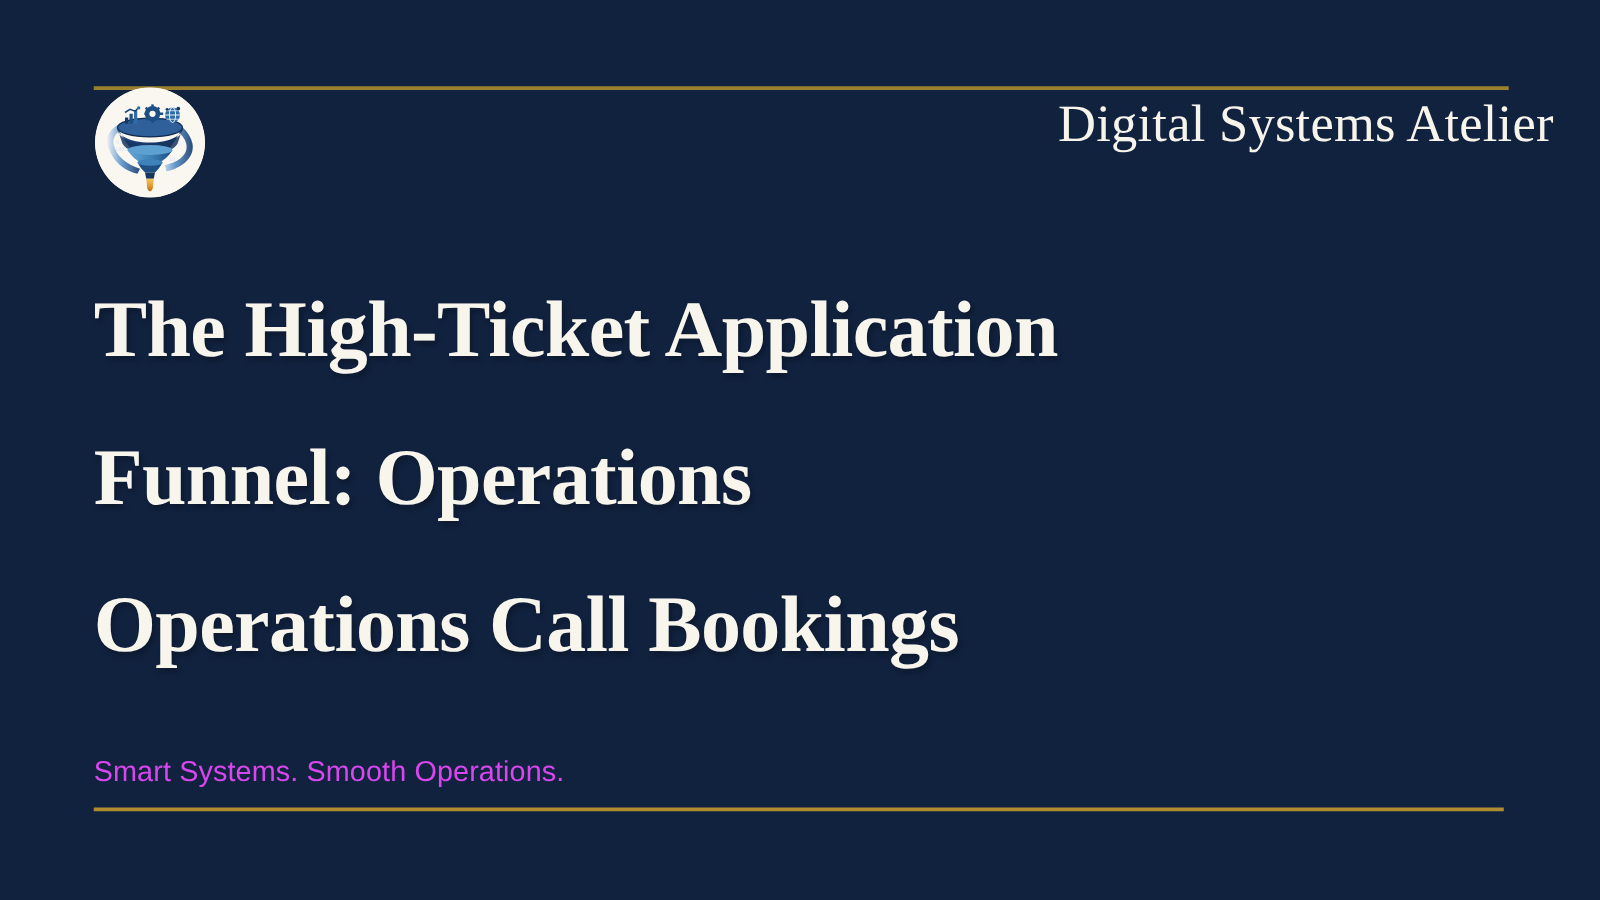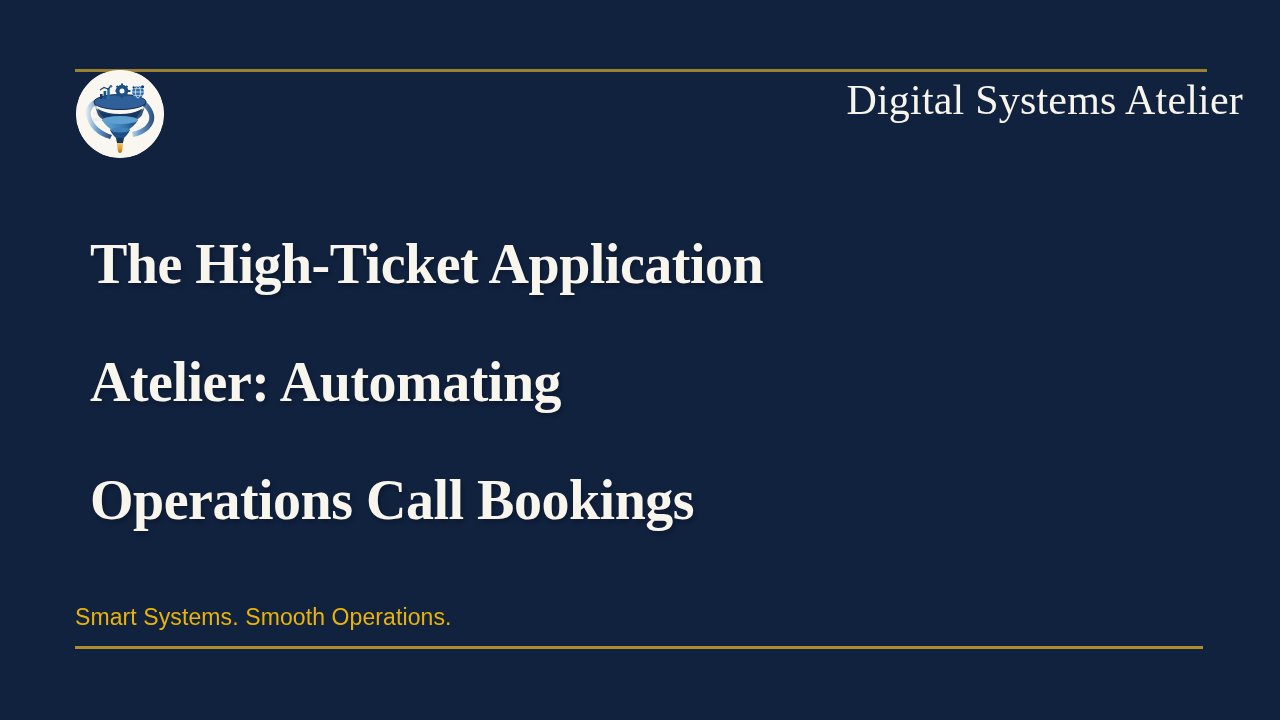--- a/index.html
+++ b/index.html
@@ -77,41 +77,41 @@
     font-weight: 400;
     line-height: 1.05;
     color: #f7f4ec;
     letter-spacing: 0.2px;
     white-space: nowrap;
   }
 
   
   .title {
     position: absolute;
-    left: 90px;
+    left: 75px;
     top: 205px;
     width: 1140px;
     font-family: "Liberation Serif", "DejaVu Serif", serif;
     font-weight: 700;
-    font-size: 56px;
+    font-size: 64px;
     line-height: 118px;
     color: #f8f5ed;
     letter-spacing: -0.5px;
     text-shadow: 2px 3px 4px rgba(0,0,0,0.28);
   }
 
   
   .tagline {
     position: absolute;
     left: 75px;
     top: 604px;
     font-family: "Liberation Sans", sans-serif;
     font-size: 23px;
     font-weight: 400;
-    color: #eab308;
+    color: #d946ef;
     letter-spacing: 0.1px;
     white-space: nowrap;
   }
 </style>
 </head>
 <body>
 
 <div class="slide">
 
   <div class="rule-top"></div>
@@ -209,21 +209,21 @@
           <circle cx="1.6" cy="2.4" r="1.1" fill="#15386a"></circle>
         </g>
       </svg>
     </div>
 
     <div class="brand-name">Digital Systems Atelier</div>
   </div>
 
   <div class="title">
     <div>The High-Ticket Application</div>
-    <div>Atelier: Automating</div>
+    <div>Funnel: Operations</div>
     <div>Operations Call Bookings</div>
   </div>
 
   <div class="tagline">Smart Systems. Smooth Operations.</div>
 
   <div class="rule-bottom"></div>
 
 </div>
 
 </body></html>

